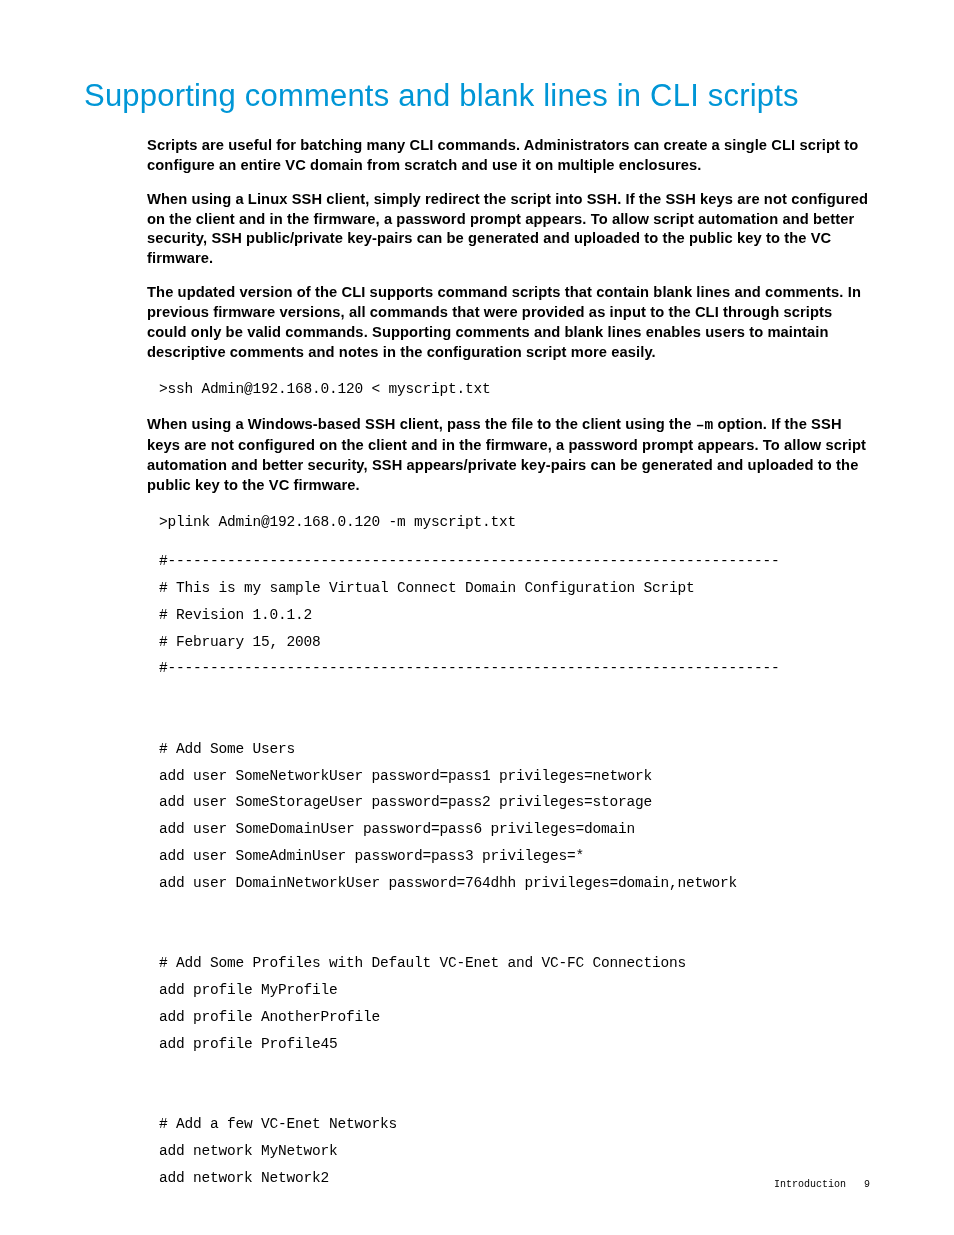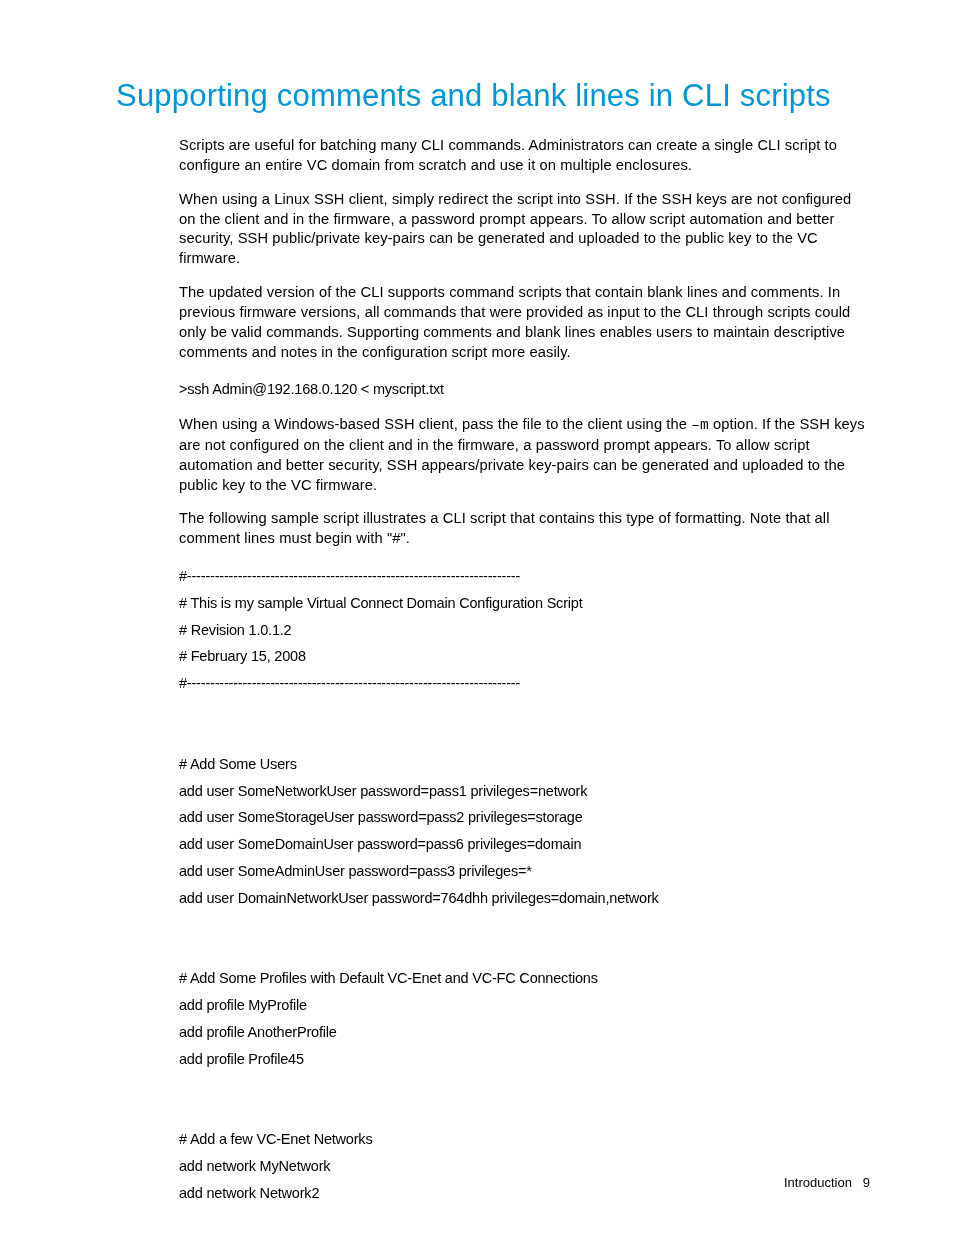--- a/index.html
+++ b/index.html
@@ -5,72 +5,74 @@
   * { box-sizing: border-box; margin: 0; padding: 0; }
   body {
     width: 954px;
     height: 1235px;
     background: #fff;
     font-family: "Futura", "Trebuchet MS", Arial, sans-serif;
     position: relative;
     color: #000;
   }
   .page {
-    padding: 78px 84px 0 116px;
+    padding: 78px 84px 0 84px;
   }
   h1 {
     font-weight: 300;
     color: #0096d6;
     font-size: 31px;
     letter-spacing: 0.2px;
     margin-bottom: 22px;
     font-family: "Futura", "Trebuchet MS", Arial, sans-serif;
   }
   .content {
     padding-left: 63px;
   }
   p {
     font-size: 14.7px;
     line-height: 1.35;
     margin-bottom: 14px;
     font-family: "Futura", "Trebuchet MS", Arial, sans-serif;
     letter-spacing: 0.1px;
+    font-weight: bold;
   }
   .mono {
-    font-family: Liberation Sans, sans-serif;
+    font-family: Liberation Mono, monospace;
     font-size: 14.5px;
     line-height: 1.85;
     white-space: pre;
     margin-bottom: 12px;
     letter-spacing: -0.2px;
+    margin-left: 12px;
   }
   .mono-inline {
     font-family: "Courier New", monospace;
     font-size: 14.5px;
   }
   .footer {
     position: absolute;
     bottom: 45px;
     right: 84px;
-    font-size: 13px;
-    font-family: Liberation Sans, sans-serif;
+    font-size: 10px;
+    font-family: Liberation Mono, monospace;
   }
 </style>
 </head>
 <body>
 
 <div class="page">
   <h1>Supporting comments and blank lines in CLI scripts</h1>
   <div class="content">
     <p>Scripts are useful for batching many CLI commands. Administrators can create a single CLI script to configure an entire VC domain from scratch and use it on multiple enclosures.</p>
     <p>When using a Linux SSH client, simply redirect the script into SSH. If the SSH keys are not configured on the client and in the firmware, a password prompt appears. To allow script automation and better security, SSH public/private key-pairs can be generated and uploaded to the public key to the VC firmware.</p>
     <p>The updated version of the CLI supports command scripts that contain blank lines and comments. In previous firmware versions, all commands that were provided as input to the CLI through scripts could only be valid commands. Supporting comments and blank lines enables users to maintain descriptive comments and notes in the configuration script more easily.</p>
     <div class="mono">&gt;ssh Admin@192.168.0.120 &lt; myscript.txt</div>
     <p><span>When using a Windows-based SSH client, pass the file to the client using the </span><span class="mono-inline">–m</span><span> option. If the SSH keys are not configured on the client and in the firmware, a password prompt appears. To allow script automation and better security, SSH appears/private key-pairs can be generated and uploaded to the public key to the VC firmware.</span></p>
-    <p>The following sample script illustrates a CLI script that contains this type of formatting. Note that all comment lines must begin with "#".</p>
+    <div class="mono">&gt;plink Admin@192.168.0.120 -m myscript.txt</div>
     <div class="mono">#------------------------------------------------------------------------
 # This is my sample Virtual Connect Domain Configuration Script
 # Revision 1.0.1.2
 # February 15, 2008
 #------------------------------------------------------------------------
 
 
 # Add Some Users
 add user SomeNetworkUser password=pass1 privileges=network
 add user SomeStorageUser password=pass2 privileges=storage

